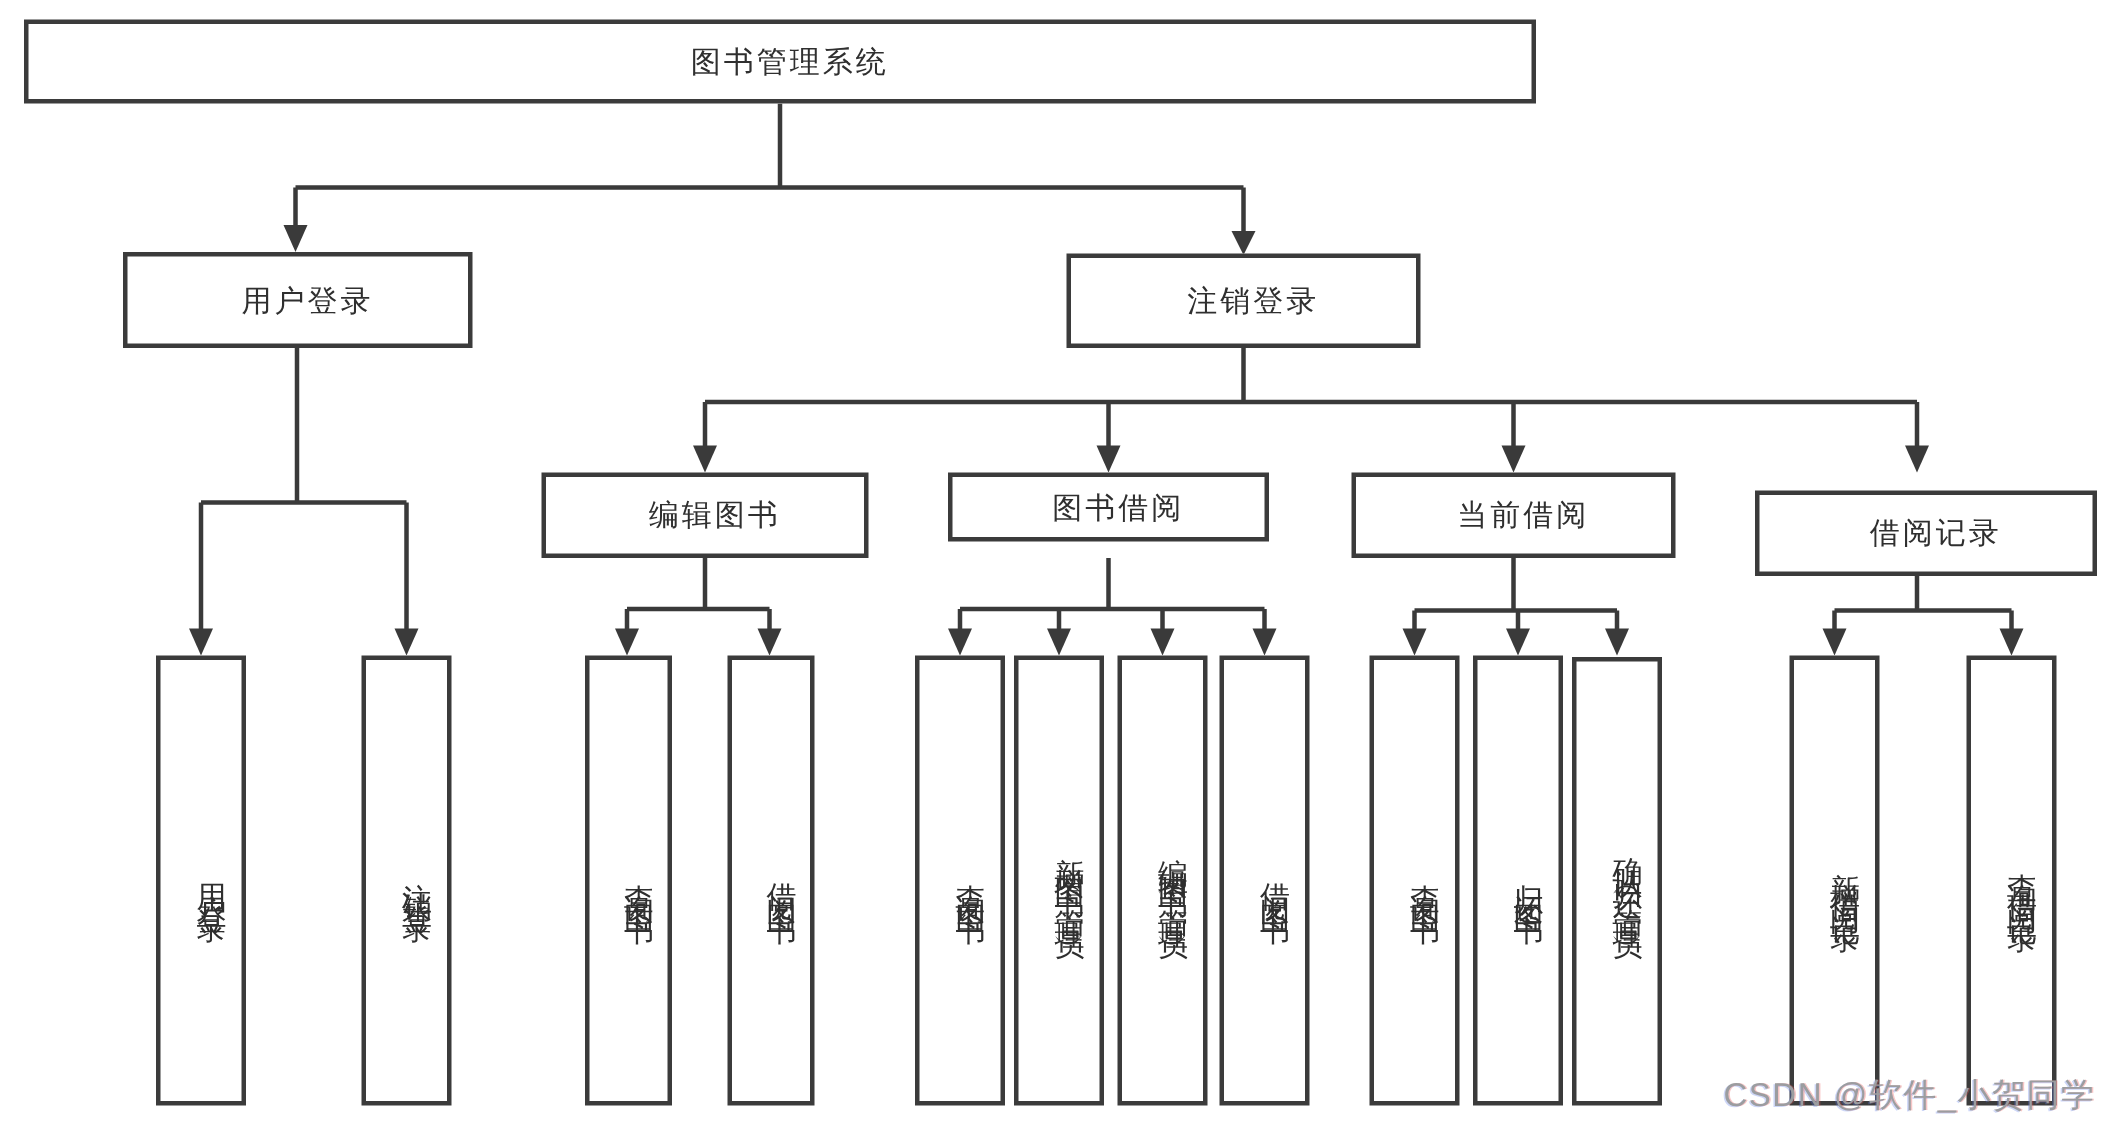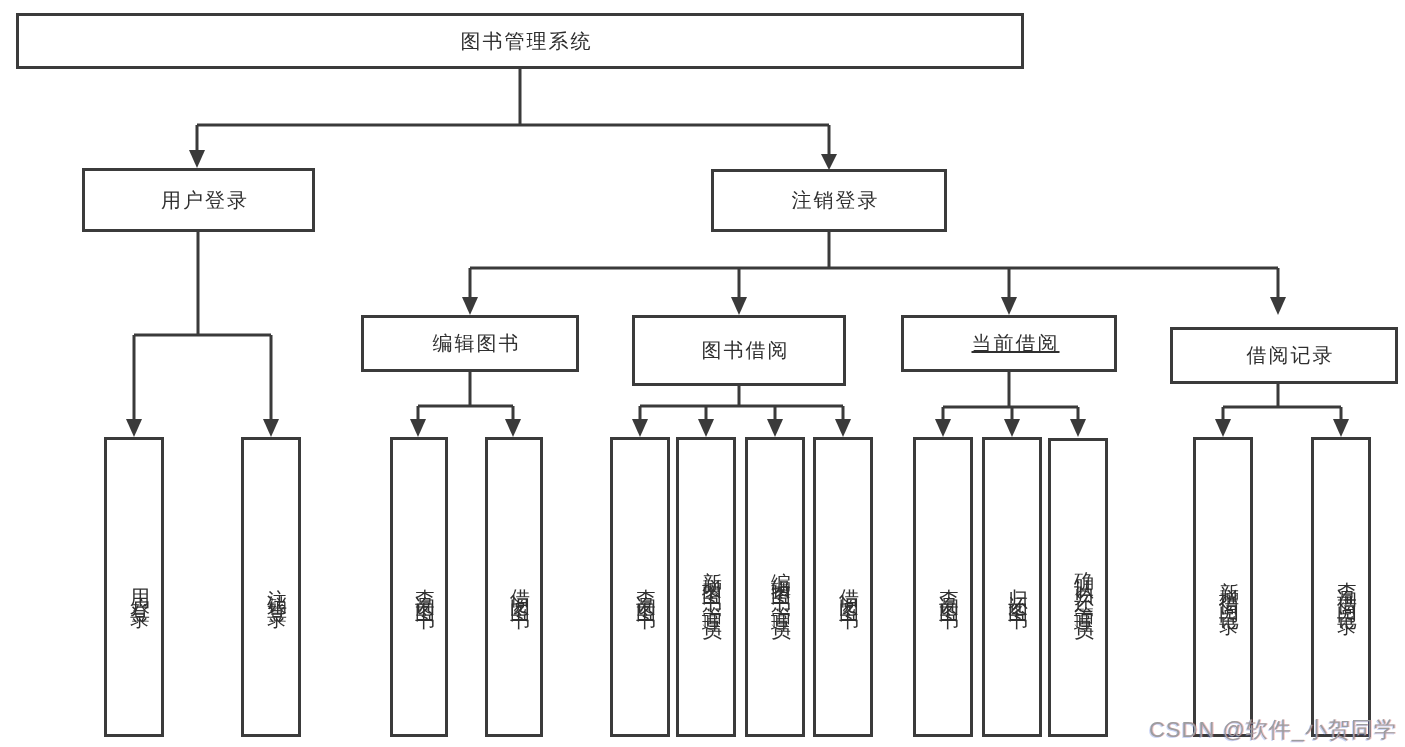--- a/index.html
+++ b/index.html
@@ -113,24 +113,24 @@
   <div class="node" style="left:82px; top:168px; width:233px; height:64px;">
     <span>用户登录</span>
   </div>
   <div class="node" style="left:711px; top:169px; width:236px; height:63px;">
     <span>注销登录</span>
   </div>
 
   <div class="node" style="left:361px; top:315px; width:218px; height:57px;">
     <span>编辑图书</span>
   </div>
-  <div class="node" style="left:632px; top:315px; width:214px; height:71px;">
+  <div class="node" style="left:632px; top:315px; width:214px; height:46px;">
     <span>图书借阅</span>
   </div>
-  <div class="node" style="left:901px; top:315px; width:216px; height:57px;text-decoration:underline;">
+  <div class="node" style="left:901px; top:315px; width:216px; height:57px;">
     <span>当前借阅</span>
   </div>
   <div class="node" style="left:1170px; top:315px; width:228px; height:57px;margin-top:12px;">
     <span>借阅记录</span>
   </div>
 
   <div class="node leaf" style="left:104px; top:437px; width:60px; height:300px;">
     <span class="vtext">用户登录</span>
   </div>
   <div class="node leaf" style="left:241px; top:437px; width:60px; height:300px;">

